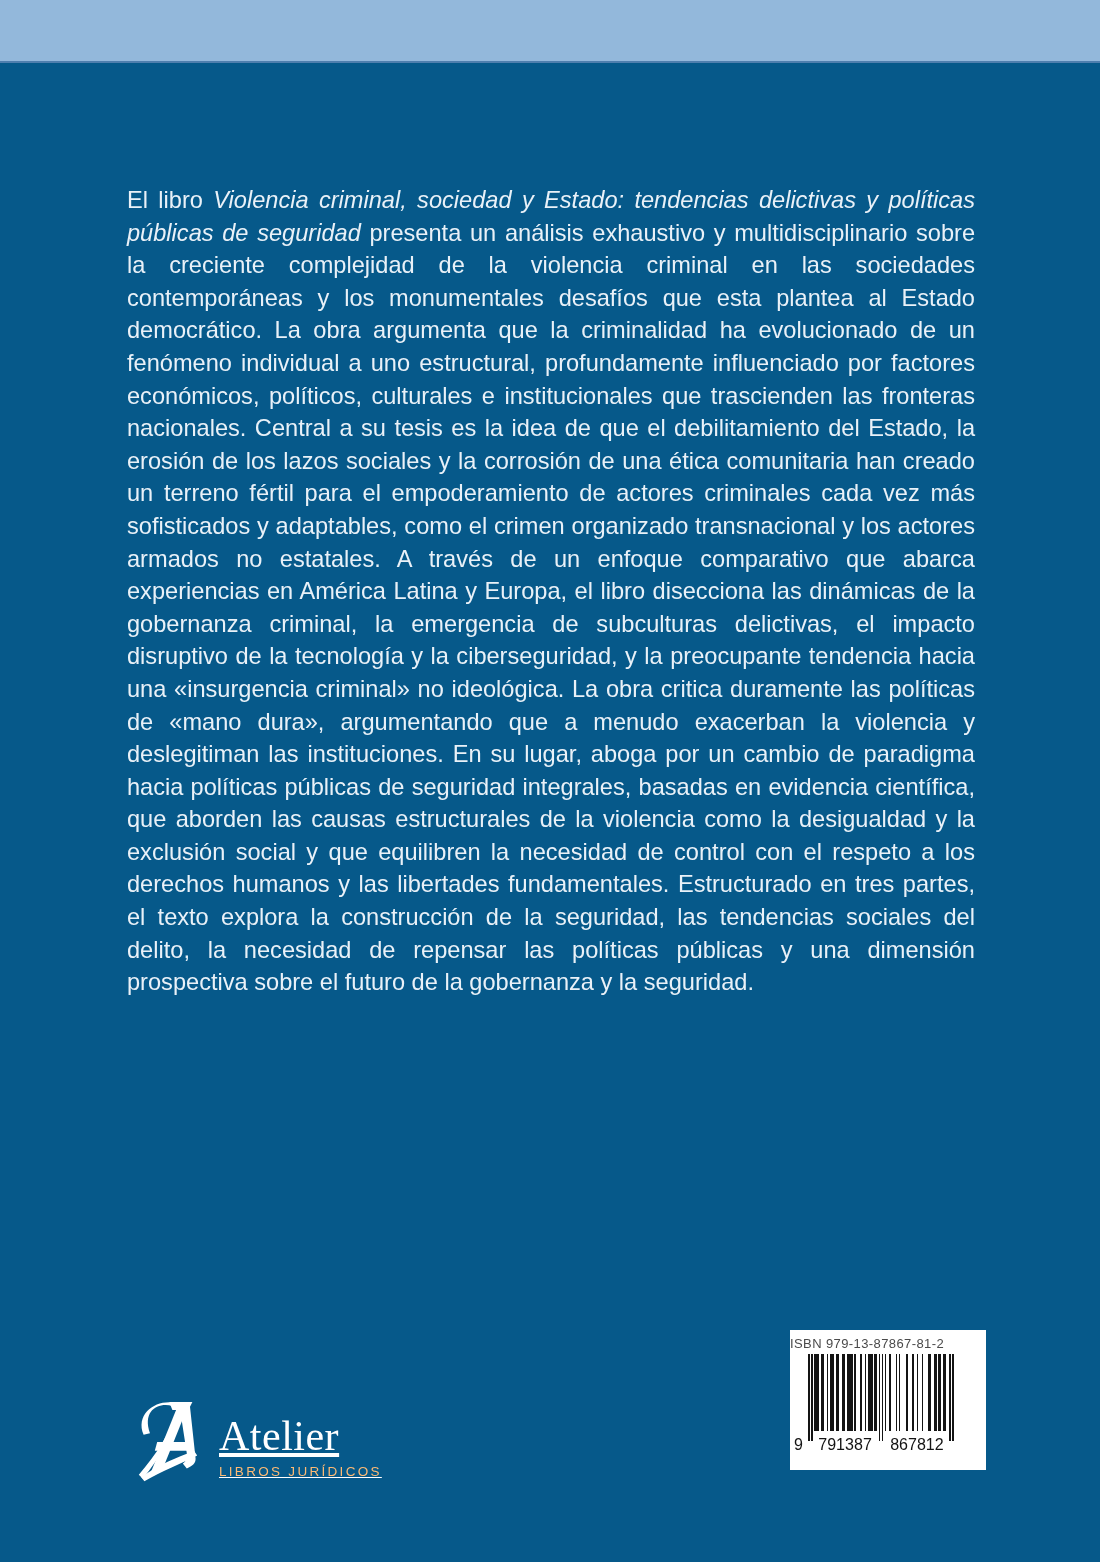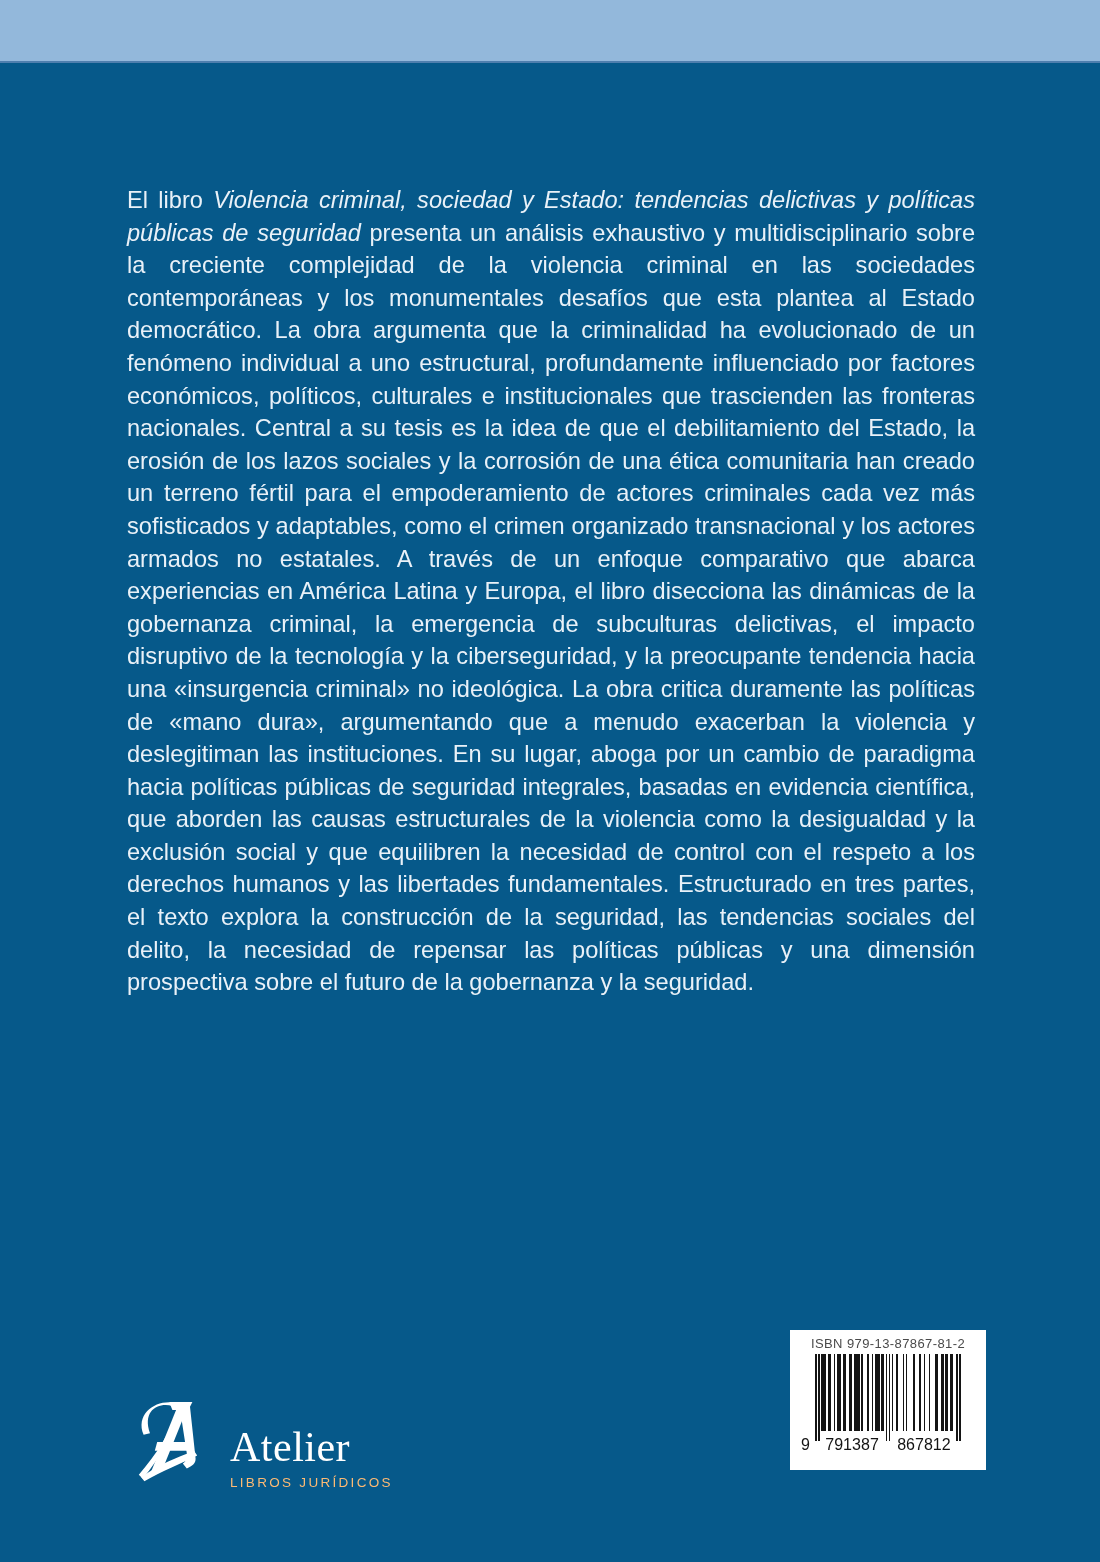--- a/index.html
+++ b/index.html
@@ -24,38 +24,39 @@
   .synopsis{
     position:absolute;left:127px;top:184px;width:848px;
     color:var(--ink);
     font-size:23.6px;line-height:32.6px;
     text-align:justify;
     hyphens:auto;-webkit-hyphens:auto;
   }
   .synopsis em{margin-top:44px;}
   .publisher{
     position:absolute;left:134px;top:1390px;
-    display:flex;align-items:flex-end;gap:24px;
+    display:flex;align-items:center;gap:13px;
     color:#ffffff;
+    text-decoration:underline;
   }
   .mark{width:72px;height:100px;display:block;}
   .pub-text{padding-top:13px;}
   .pub-name{
     font-family:"Liberation Serif", serif;
     font-size:42px;line-height:1;letter-spacing:0.5px;color:#ffffff;
   }
   .pub-tagline{
     margin-top:7px;
     font-size:13.5px;letter-spacing:2.3px;color:#fdba74;
     white-space:nowrap;
   }
   .isbn{
     position:absolute;left:790px;top:1330px;width:196px;height:140px;
     background:#ffffff;
-    display:flex;flex-direction:column;align-items:center;
+    display:flex;flex-direction:column;align-items:flex-start;
     padding-top:6px;
   }
   .isbn-label{
     font-size:13px;line-height:16px;color:#4a4a4a;
     letter-spacing:0.4px;white-space:nowrap;
   }
   .barcode{width:182px;height:98px;margin-top:2px;display:block;}
   .barcode text{
     font-family:"Liberation Sans", sans-serif;
     font-size:10.5px;fill:#141414;text-anchor:middle;

